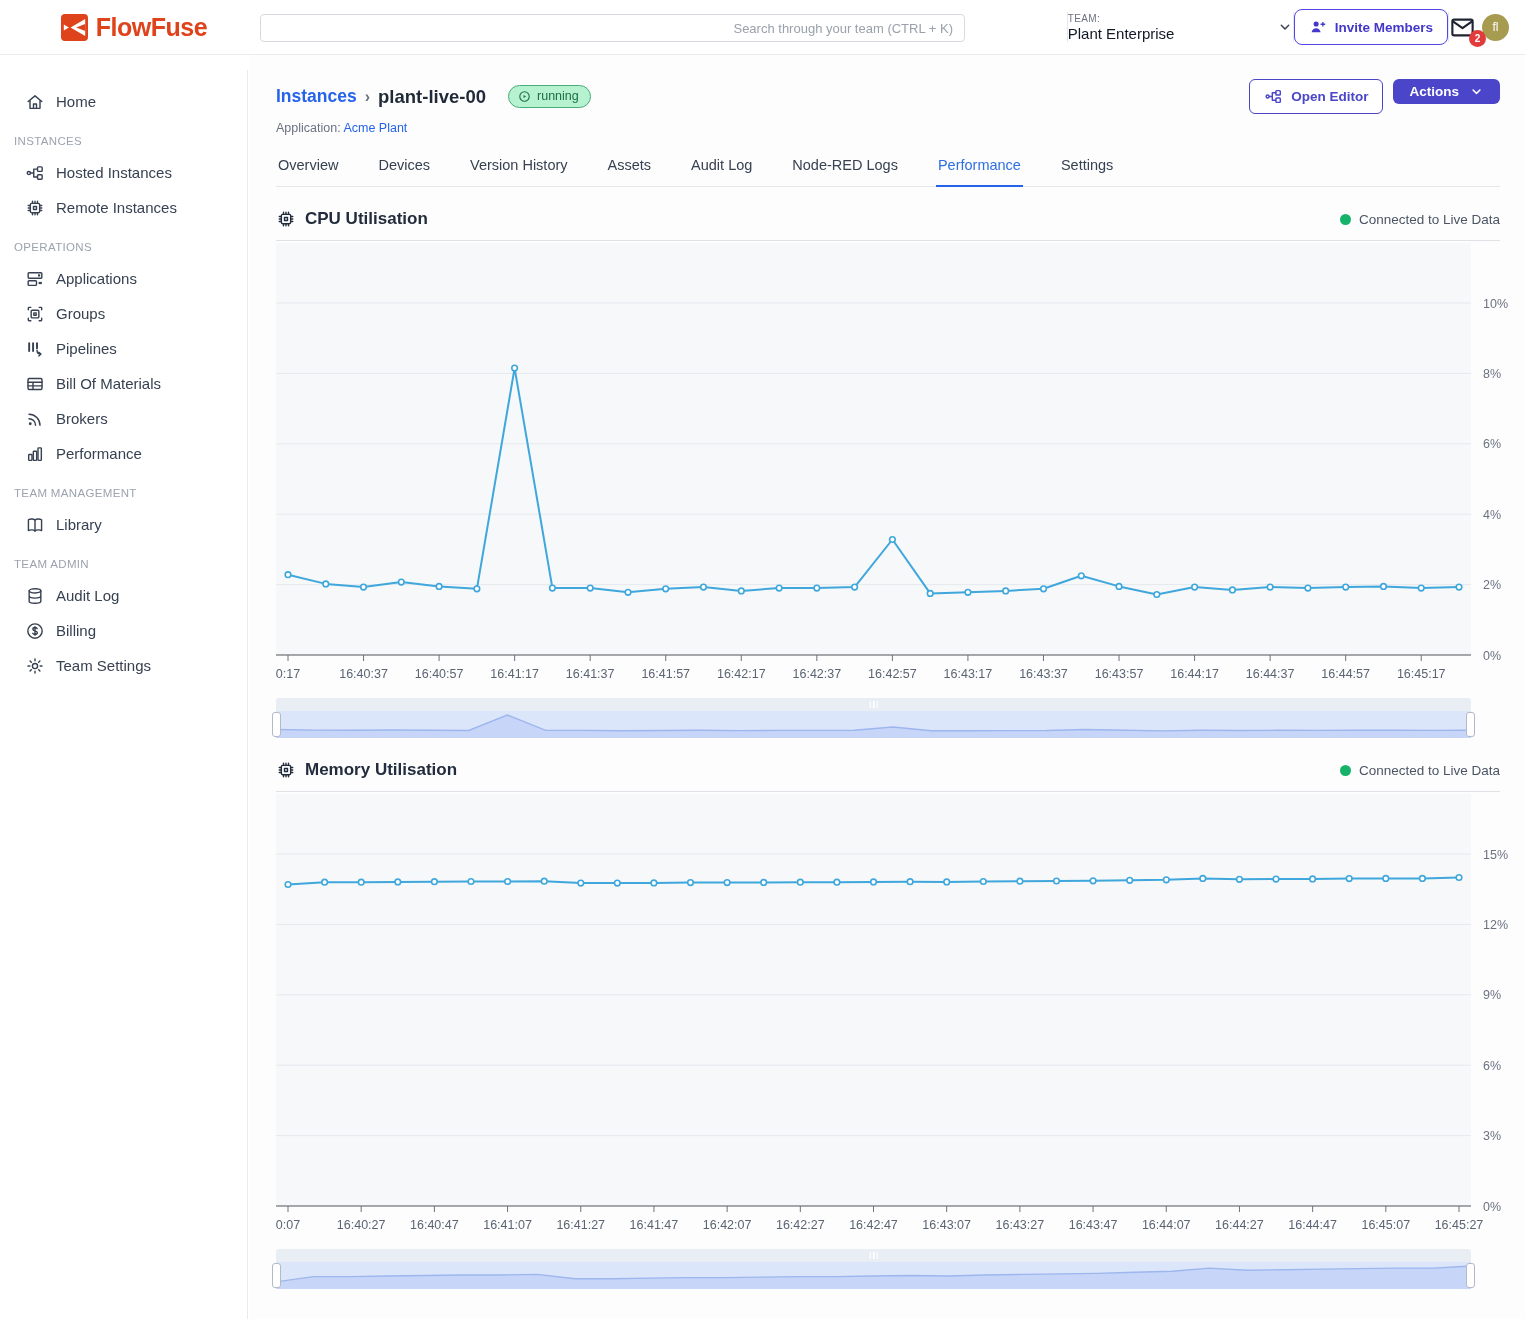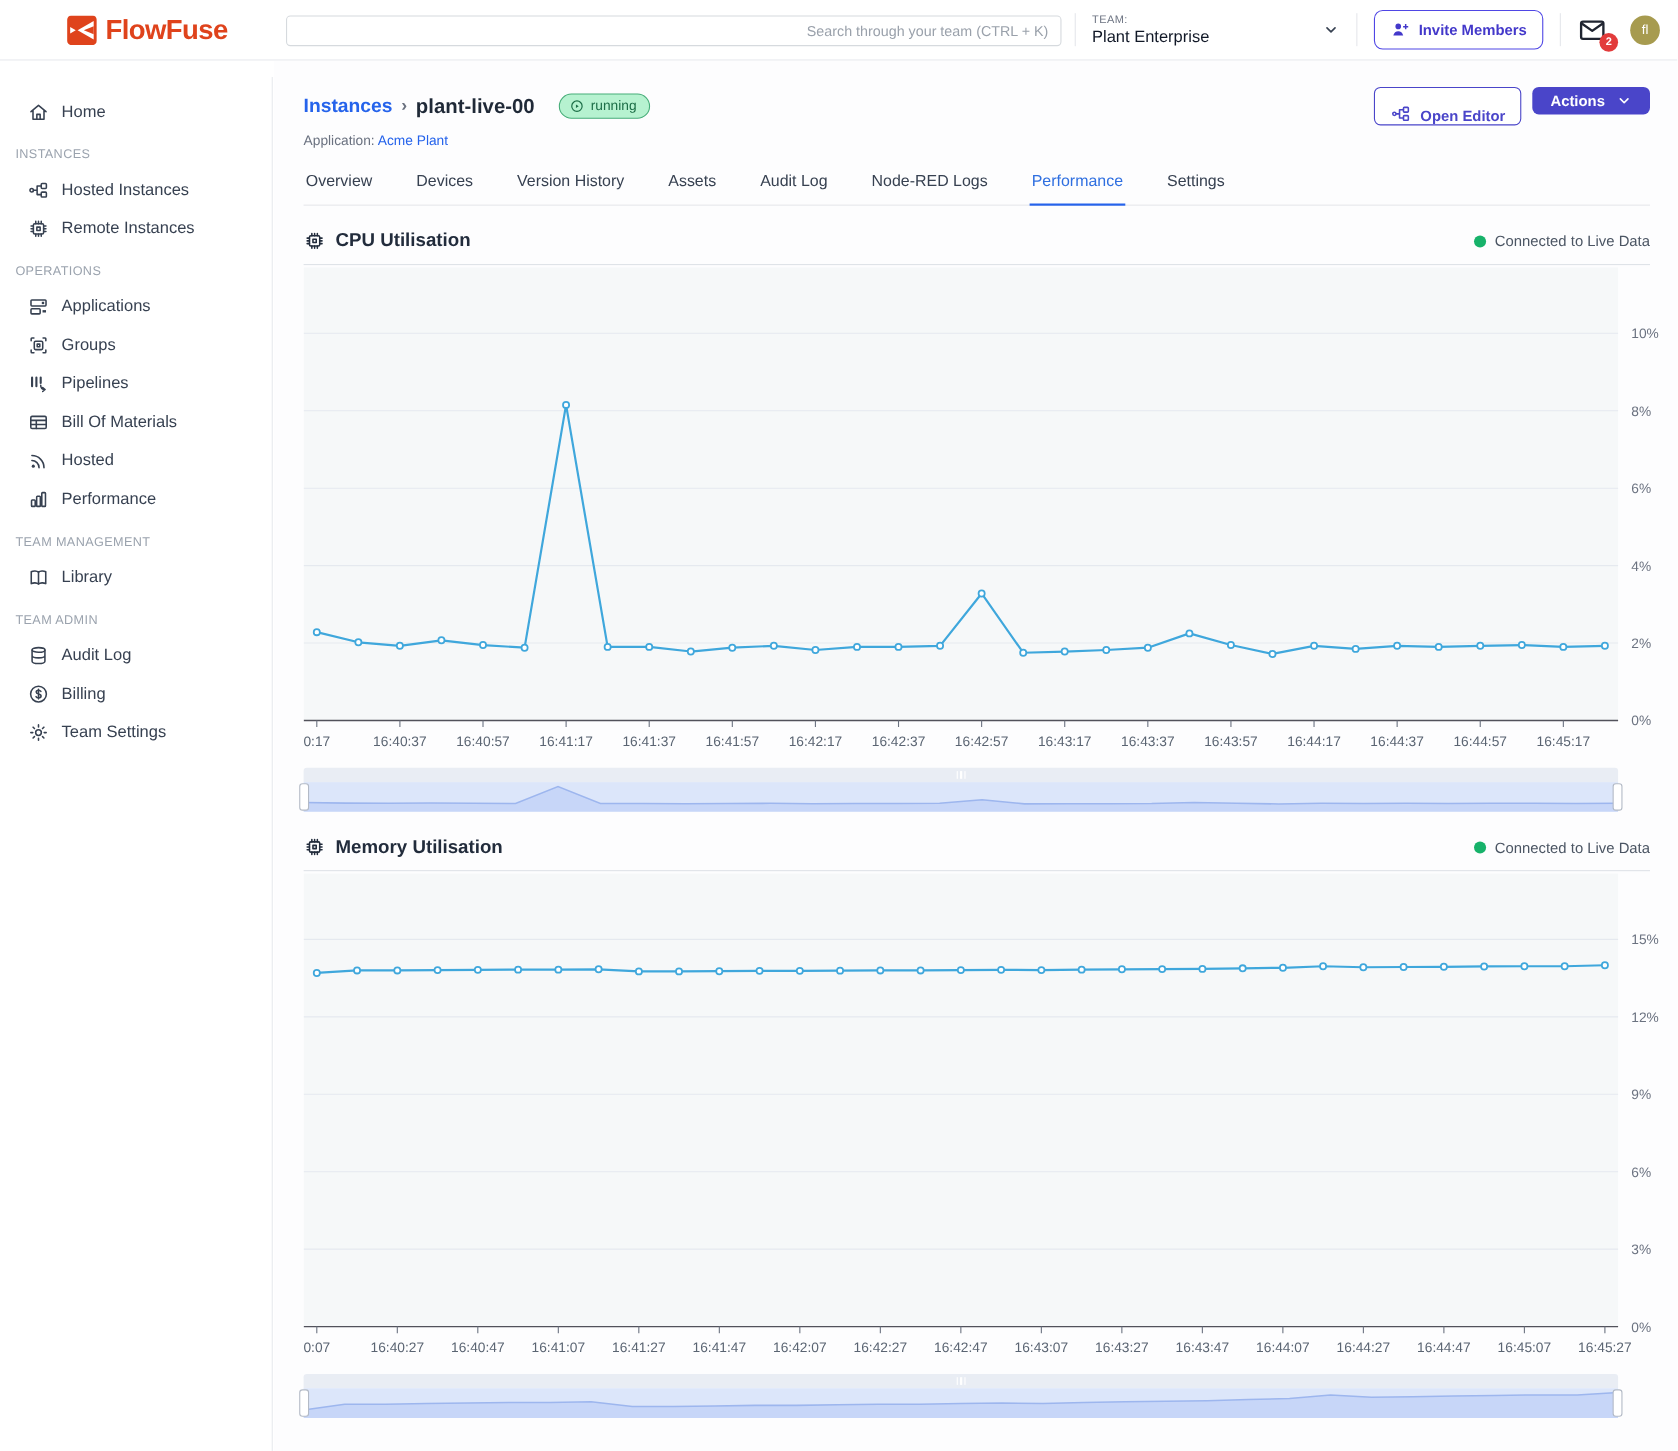--- a/index.html
+++ b/index.html
@@ -8,21 +8,21 @@
   svg{display:block;}
   
   .topbar{height:55px;box-sizing:border-box;display:flex;align-items:center;
           border-bottom:1px solid #e8eaee;background:#fff;position:relative;z-index:5;padding:0 16px;}
   .brand{display:flex;align-items:center;gap:8px;width:236px;cursor:pointer;justify-content:center;}
   .brand-text{color:#DF431C;font-weight:bold;font-size:25px;letter-spacing:-0.5px;}
   .search{position:absolute;left:260px;top:14px;width:705px;height:28px;box-sizing:border-box;
           border:1px solid #d6dade;border-radius:4px;padding:0 11px;font-size:13px;color:#374151;
           font-family:"Liberation Sans",sans-serif;outline:none;text-align:right;}
   .search::placeholder{color:#9aa1ab;}
-  .topbar-right{margin-left:auto;display:flex;align-items:center;gap:15px;padding-left:31px;}
+  .topbar-right{margin-left:auto;display:flex;align-items:center;padding-left:31px;}
   .vdiv{width:1px;height:30px;background:#e5e7eb;}
   .team-select{display:flex;align-items:center;width:225px;cursor:pointer;}
   .team-label{display:block;font-size:10px;color:#6b7280;letter-spacing:.04em;}
   .team-name{display:block;font-size:15px;color:#111827;margin-top:1px;}
   .chev{color:#374151;margin-left:auto;}
   .invite-btn{display:flex;align-items:center;gap:8px;height:36px;padding:0 14px;background:#fff;
           border:1.6px solid #4f46e5;border-radius:8px;color:#4338ca;font-weight:bold;font-size:13.5px;
           font-family:"Liberation Sans",sans-serif;cursor:pointer;}
   .mail-wrap{position:relative;cursor:pointer;padding-right:6px;}
   .mail-badge{position:absolute;right:-4px;bottom:-6px;min-width:17px;height:17px;border-radius:9px;
@@ -41,21 +41,21 @@
   .main{position:absolute;top:55px;left:249px;right:0;bottom:0;background:#fdfdfe;overflow:hidden;}
   .page-head{padding:24px 25px 0 27px;}
   .crumb-row{display:flex;align-items:center;}
   .crumb-parent{color:#2563eb;font-weight:bold;font-size:17.5px;cursor:pointer;}
   .crumb-sep{color:#6b7280;font-size:16px;margin:0 8px;font-weight:bold;}
   .crumb-name{color:#1f2937;font-weight:bold;font-size:18.5px;}
   .run-badge{display:inline-flex;align-items:center;gap:6px;margin-left:22px;padding:3px 11px 4px 9px;
              background:#b6f2d0;border:1px solid #47ad79;border-radius:12px;color:#1c6e47;
              font-size:12.5px;}
   .head-buttons{margin-left:auto;display:flex;gap:10px;}
-  .btn-open-editor{display:flex;align-items:flex-end;gap:8px;height:35px;padding:0 14px;background:#fff;
+  .btn-open-editor{display:flex;align-items:center;gap:8px;height:35px;padding:0 14px;background:#fff;
              border:1.6px solid #4a45c9;border-radius:6px;color:#4a45c9;font-weight:bold;
              font-size:13.5px;font-family:"Liberation Sans",sans-serif;cursor:pointer;}
   .btn-actions{display:flex;align-items:center;gap:10px;height:25px;padding:0 16px;background:#4a45c9;
              border:none;border-radius:6px;color:#fff;font-weight:bold;font-size:13.5px;
              font-family:"Liberation Sans",sans-serif;cursor:pointer;}
   .app-line{margin-top:7px;font-size:12.5px;color:#6b7280;}
   .app-link{color:#2563eb;cursor:pointer;}
   .tabs{display:flex;gap:36px;margin-top:14px;border-bottom:1px solid #e5e7eb;}
   .tab{padding:8px 2px 12px;font-size:14.5px;color:#374151;cursor:pointer;}
   .tab.active{color:#2f6fe0;border-bottom:2.5px solid #2563eb;margin-bottom:-1px;font-weight:normal;}
@@ -205,21 +205,21 @@
       </span>
       <span>Bill Of Materials</span>
     </div>
     <div class="side-item">
       <span class="side-icon">
         <svg viewBox="0 0 24 24" width="100%" height="100%" fill="none" stroke="currentColor" stroke-width="1.7" stroke-linecap="round" stroke-linejoin="round">
           <circle cx="6.3" cy="17.7" r="1.7" fill="currentColor" stroke="none"></circle>
           <path d="M4.8 11.6a7.8 7.8 0 0 1 7.8 7.8M4.8 6.2A13.2 13.2 0 0 1 18 19.4"></path>
         </svg>
       </span>
-      <span>Hosted</span>
+      <span>Brokers</span>
     </div>
     <div class="side-item">
       <span class="side-icon">
         <svg viewBox="0 0 24 24" width="100%" height="100%" fill="none" stroke="currentColor" stroke-width="1.7" stroke-linecap="round" stroke-linejoin="round">
           <rect x="4.4" y="12.6" width="4" height="7" rx=".8"></rect>
           <rect x="10" y="8.6" width="4" height="11" rx=".8"></rect>
           <rect x="15.6" y="4.6" width="4" height="15" rx=".8"></rect>
         </svg>
       </span>
       <span>Performance</span>

